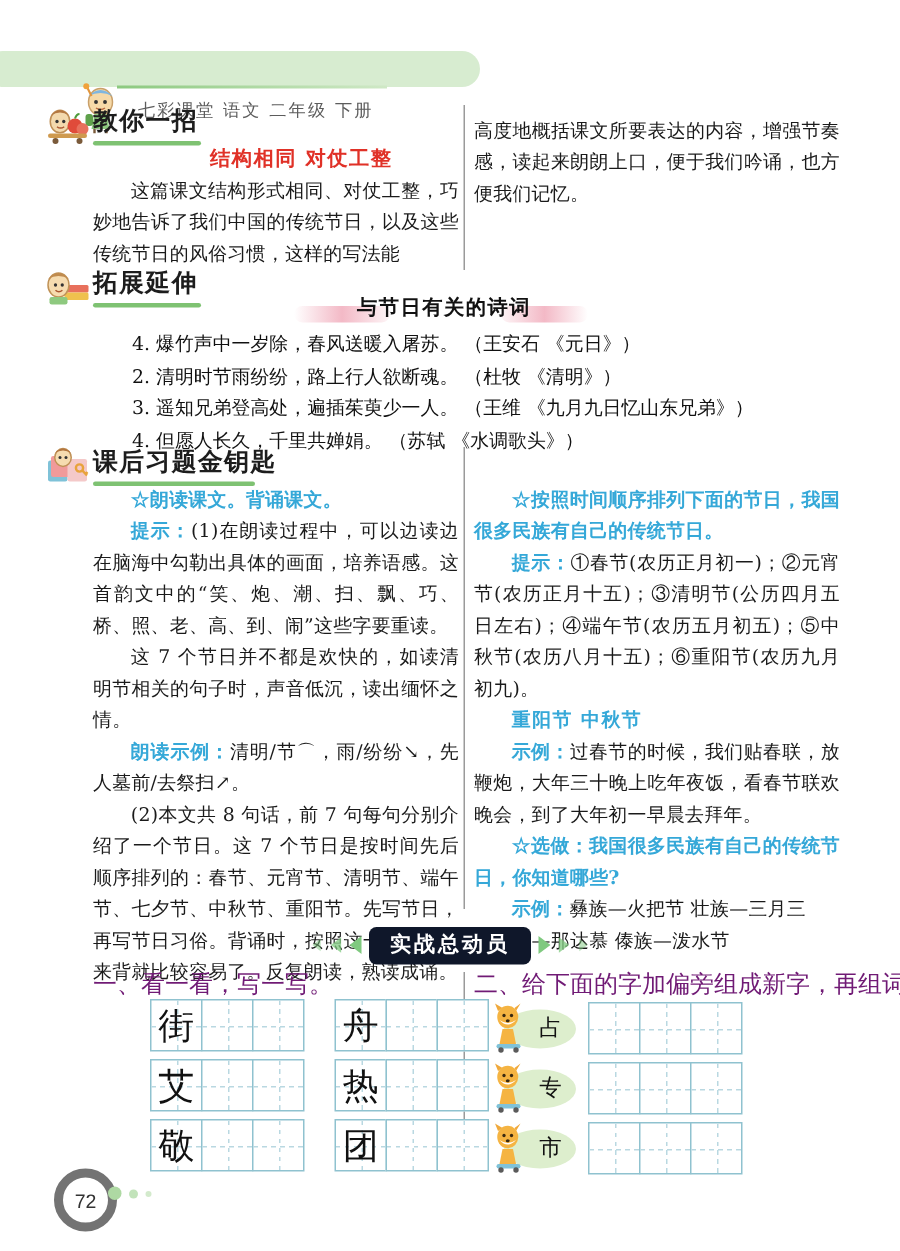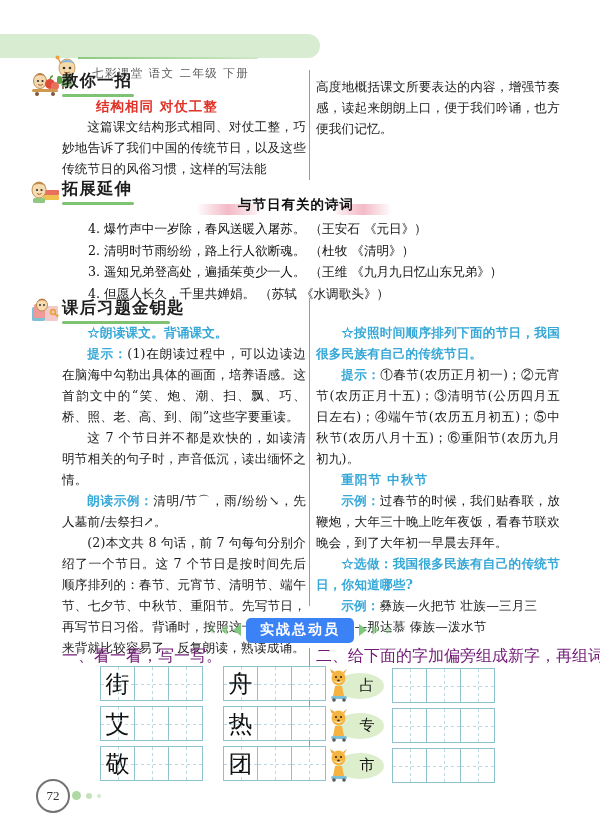--- a/index.html
+++ b/index.html
@@ -50,21 +50,21 @@
   }
   .sec-icon{position:absolute;left:-32px;top:0px;width:30px;height:26px;}
 
   
   .txt{
     font-family:"DejaVu Serif","Liberation Serif",serif;
     font-size:12.6px;line-height:21px;color:#1a1a1a;
     text-align:justify;letter-spacing:.2px;
   }
   .indent{text-indent:2em;display:block;}
-  .kw-red{color:#e03127;font-weight:bold;}
+  .kw-red{color:#e03127;font-weight:bold;margin-left:44px;}
   .kw-blue{color:#35a8d8;font-weight:bold;}
   .blue-body{color:#35a8d8;}
   .col{position:absolute;}
   .divider{
     position:absolute;background:#9a9a9a;width:1px;
   }
 
   
   .poem-head{
     position:absolute;width:100%;text-align:center;
@@ -80,21 +80,21 @@
     font-size:12.6px;line-height:21.5px;color:#111;white-space:nowrap;
     padding-left:26px;
   }
 
   
   .banner{
     position:absolute;left:0;top:617px;width:600px;height:26px;
     display:flex;align-items:center;justify-content:center;gap:5px;
   }
   .banner-pill{
-    background:#3b82f6;color:#fff;font-size:14px;font-weight:bold;
+    background:#0f172a;color:#fff;font-size:14px;font-weight:bold;
     letter-spacing:2px;padding:3px 14px 4px;border-radius:5px;
     font-family:"DejaVu Sans","Liberation Sans",sans-serif;
   }
   .tri{width:0;height:0;border-top:6px solid transparent;border-bottom:6px solid transparent;}
   .tri-l{border-right:8px solid #7fc97f;}
   .tri-r{border-left:8px solid #7fc97f;}
   .tri.s2{opacity:.75;transform:scale(.85);}
   .tri.s3{opacity:.5;transform:scale(.7);}
 
   
@@ -128,23 +128,23 @@
     width:48px;height:26px;border-radius:50%;
     background:#ddeecd;display:flex;align-items:center;justify-content:center;
     font-family:"DejaVu Serif","Liberation Serif",serif;font-size:15px;color:#111;
     padding-left:14px;box-sizing:border-box;position:relative;
   }
   .fox{position:absolute;left:-10px;top:-5px;width:26px;height:34px;}
 
   
   .pg-circle{
     position:absolute;left:36px;top:779px;width:30px;height:30px;
-    border:2px solid #737373;border-radius:50%;
+    border:6px solid #737373;border-radius:50%;
     display:flex;align-items:center;justify-content:center;
-    font-family:Liberation Serif, serif;
+    font-family:Liberation Sans, sans-serif;
     font-size:13px;color:#333;background:#fff;
   }
   .dot{position:absolute;border-radius:50%;background:#aed9a3;}
 </style>
 </head>
 <body>
 
 <div class="page">
 
   <div class="header">

